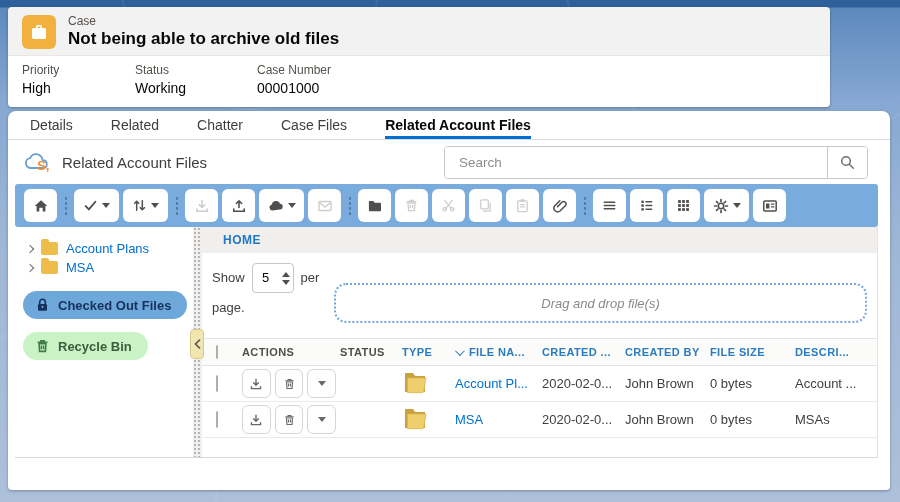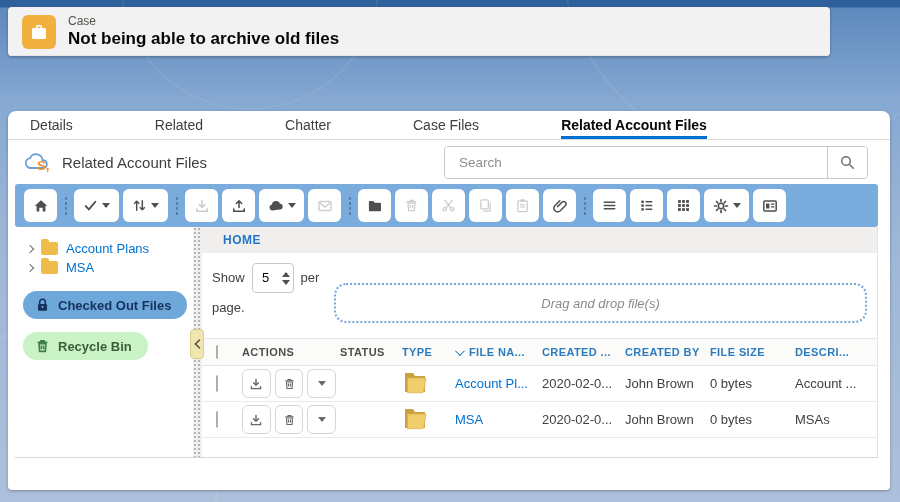--- a/index.html
+++ b/index.html
@@ -26,21 +26,21 @@
   .hc-title { font-size:17px; font-weight:bold; color:#080707; margin-top:1px; }
   .hc-fields { background:#fff; padding:7px 14px 11px; display:flex; }
   .field { margin-right:10px; }
   .f1 { width:103px; } .f2 { width:112px; } 
   .field .lbl { font-size:12px; color:#54504b; }
   .field .val { font-size:14px; color:#080707; margin-top:3px; }
 
   
   .main-card { position:absolute; left:8px; top:111px; width:882px; height:379px; background:#fff;
     border-radius:8px 8px 4px 4px; box-shadow:0 1px 3px rgba(0,0,0,.3); overflow:hidden; }
-  .tabs { display:flex; padding-left:22px; border-bottom:1px solid #dddbda; height:29px;gap:44px; }
+  .tabs { display:flex; padding-left:22px; border-bottom:1px solid #dddbda; height:29px; }
   .tab { font-size:14px; color:#3e3e3c; margin-right:38px; display:flex; align-items:center;
     border-bottom:3px solid transparent; padding-top:2px; cursor:pointer; }
   .tab.active { color:#080707; font-weight:bold; border-bottom-color:#0070d2; }
 
   .section-header { height:44px; display:flex; align-items:center; padding:0 22px 0 16px; }
   .cloud-logo { position:relative; width:30px; height:22px; flex:0 0 auto; }
   .section-title { font-size:15px; color:#3e3e3c; margin-left:8px; }
   .searchbox { margin-left:auto; width:424px; height:33px; border:1px solid #c9c7c5; border-radius:4px;
     display:flex; overflow:hidden; background:#fff; }
   .searchbox input { flex:1; border:0; outline:none; padding:0 14px; font-size:13.5px;
@@ -134,20 +134,34 @@
 <div class="header-card">
   <div class="hc-top">
     <div class="case-icon">
       <svg width="20" height="20" viewBox="0 0 20 20">
           <path fill="#fff" d="M7 6V4.6C7 3.7 7.7 3 8.6 3h2.8c.9 0 1.6.7 1.6 1.6V6h2.5c.8 0 1.5.7 1.5 1.5v8c0 .8-.7 1.5-1.5 1.5h-11C3.7 17 3 16.3 3 15.5v-8C3 6.7 3.7 6 4.5 6H7zm1.6-1.4v1.4h2.8V4.6H8.6z"></path>
         </svg>
     </div>
     <div class="hc-text">
       <div class="hc-kicker">Case</div>
       <div class="hc-title">Not being able to archive old files</div>
+    </div>
+  </div>
+  <div class="hc-fields">
+    <div class="field f1">
+      <div class="lbl">Priority</div>
+      <div class="val">High</div>
+    </div>
+    <div class="field f2">
+      <div class="lbl">Status</div>
+      <div class="val">Working</div>
+    </div>
+    <div class="field">
+      <div class="lbl">Case Number</div>
+      <div class="val">00001000</div>
     </div>
   </div>
 </div>
 
 <div class="main-card">
 
   <div class="tabs">
     <div class="tab">Details</div>
     <div class="tab">Related</div>
     <div class="tab">Chatter</div>

